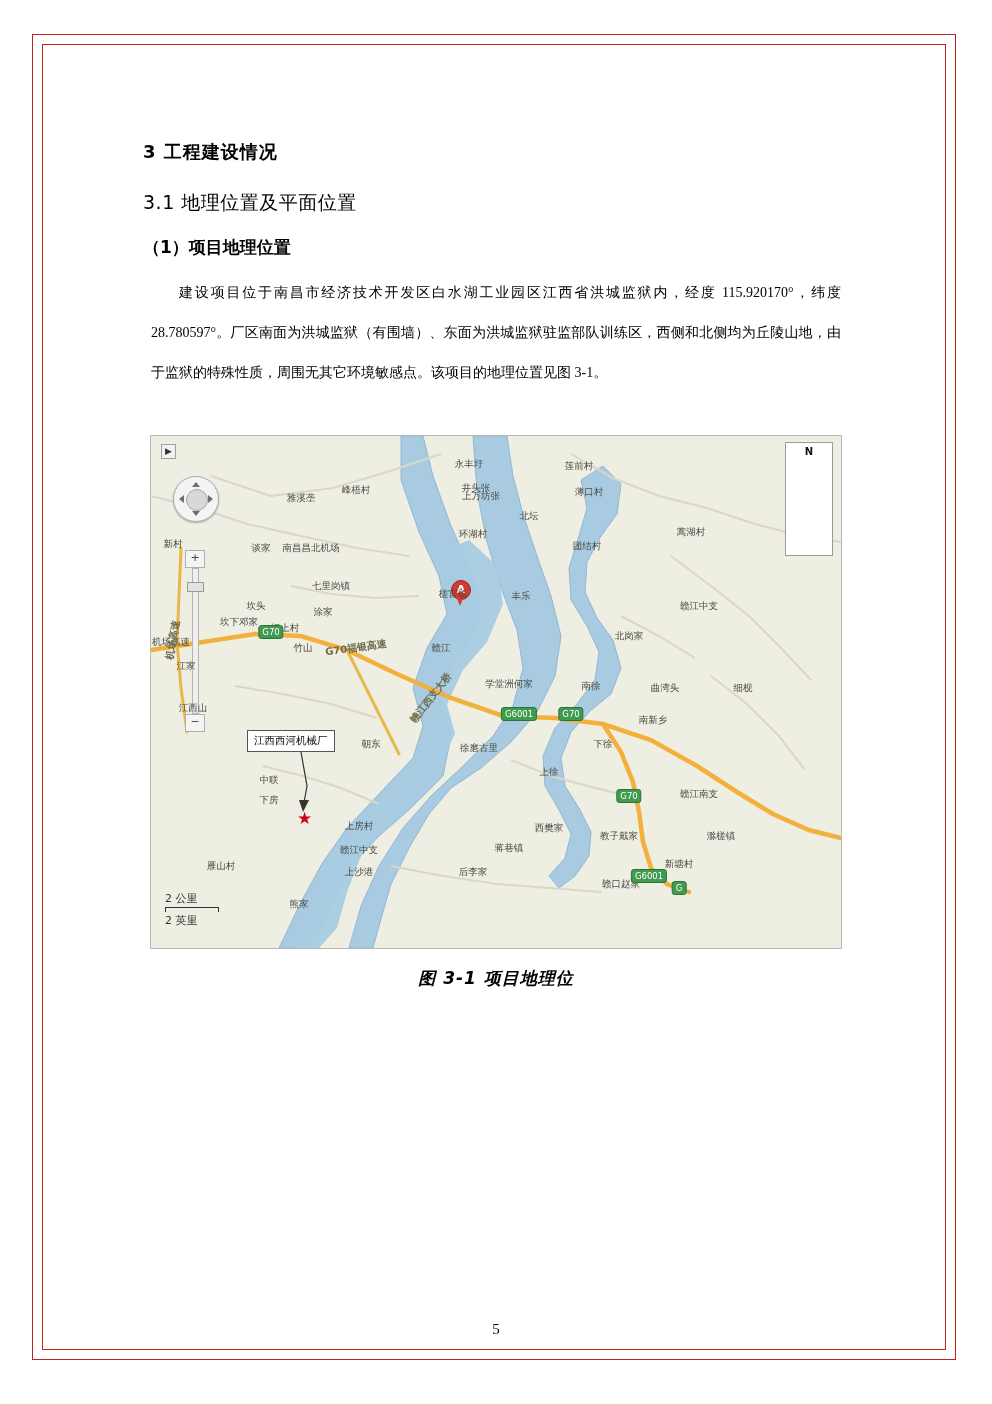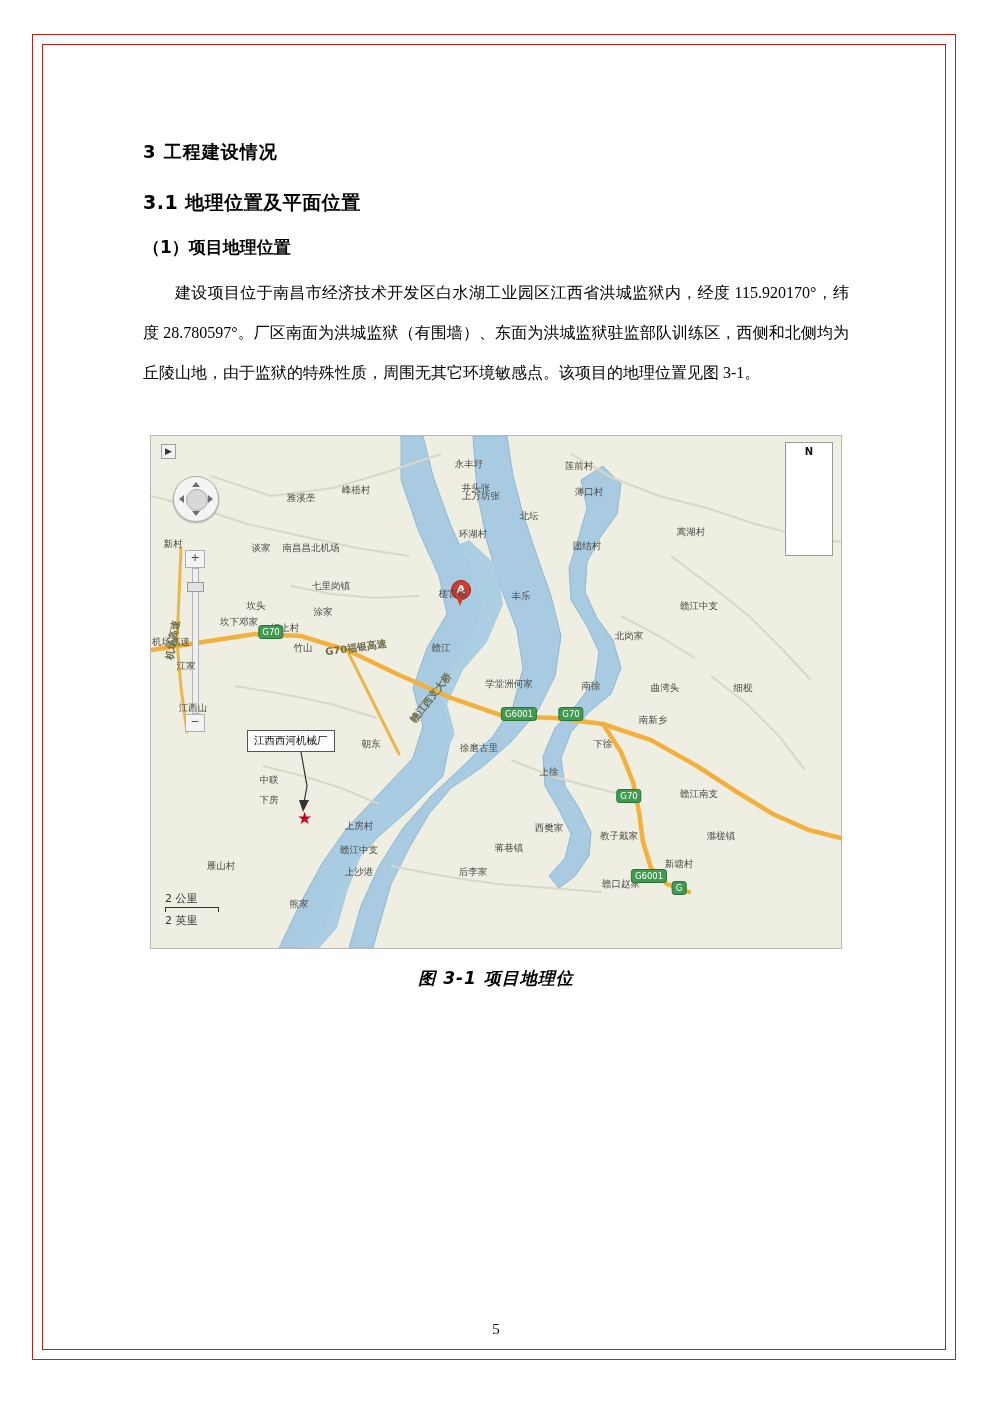--- a/index.html
+++ b/index.html
@@ -46,36 +46,36 @@
     font-family: "DejaVu Sans", sans-serif;
     font-size: 18px;
     font-weight: bold;
     margin: 0 0 26px 0;
     letter-spacing: 1px;
     color: #000;
   }
   h2.sub {
     font-family: "DejaVu Sans", sans-serif;
     font-size: 19px;
-    font-weight: bold;
+    font-weight: normal;
     margin: 0 0 20px 0;
     letter-spacing: 0.5px;
     color: #000;
   }
   h3.item {
     font-family: "DejaVu Sans", sans-serif;
     font-size: 17px;
     font-weight: bold;
     margin: 0 0 14px 0;
     color: #000;
   }
   p.body {
-    font-size: 16px;
+    font-size: 14px;
     line-height: 40px;
-    margin: 0;
+    margin: 8px;
     text-indent: 2em;
     text-align: justify;
     color: #000;
   }
   
   .figure-wrap {
     margin-top: 42px;
     display: flex;
     justify-content: center;
   }

